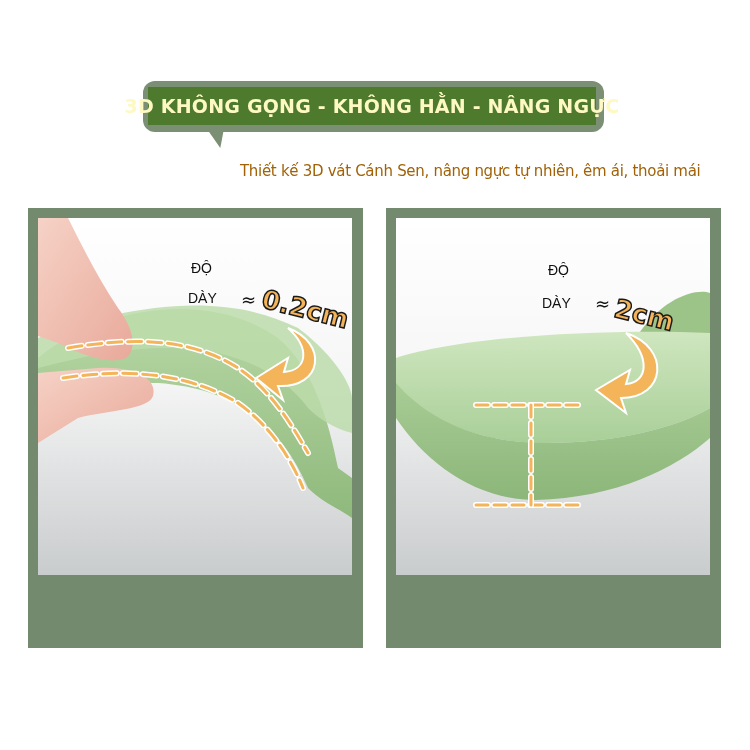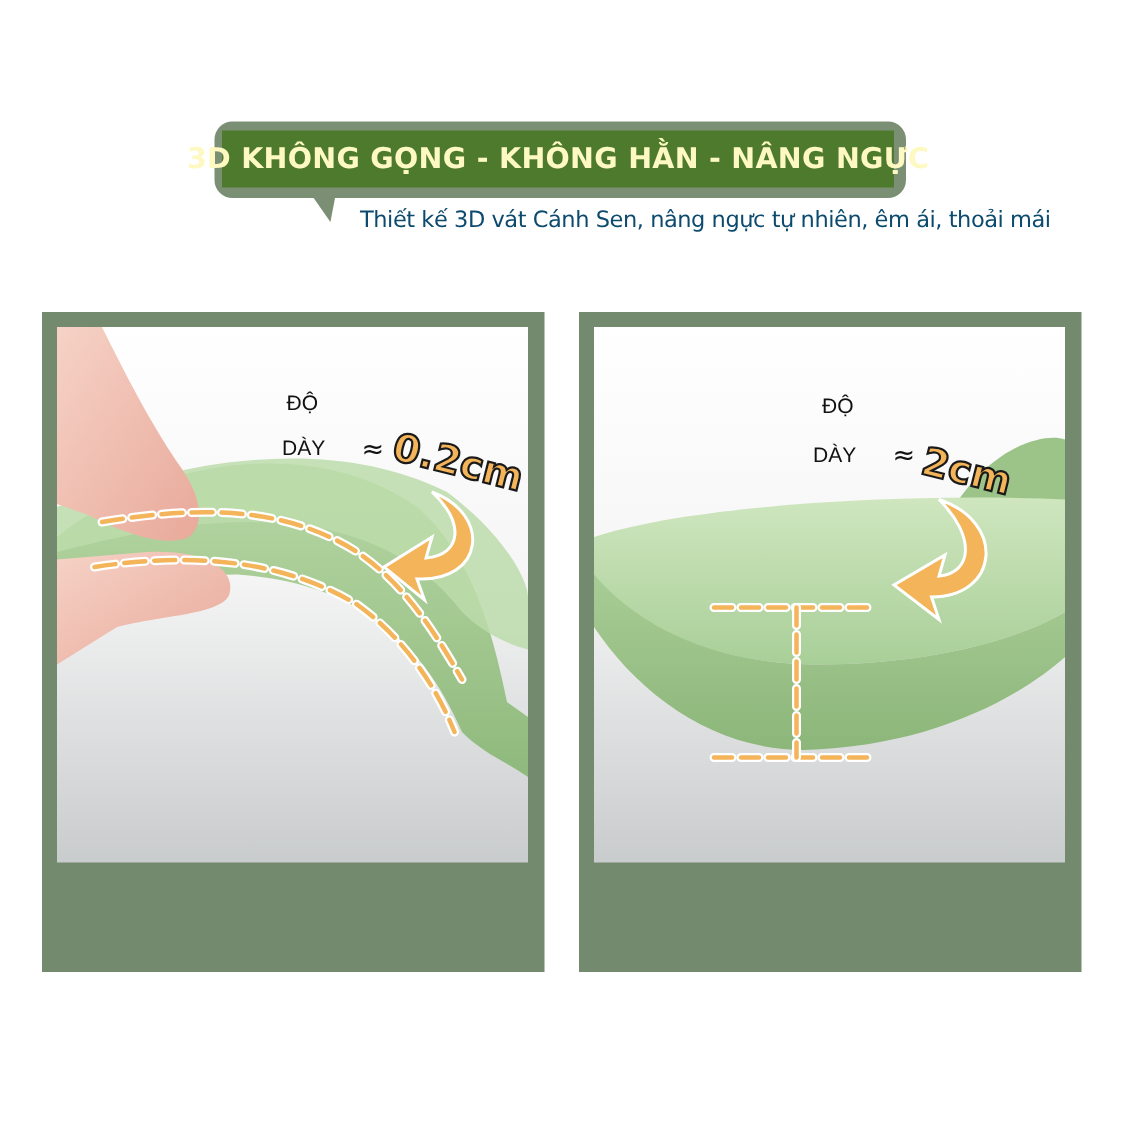--- a/index.html
+++ b/index.html
@@ -18,21 +18,21 @@
     .banner-title {
       color:#fef9c3; font-size:19px; font-weight:bold; letter-spacing:0.2px; white-space:nowrap;
       font-family: "DejaVu Sans", sans-serif;
     }
     .banner-tail {
       position:absolute; left:68px; top:49px; width:0; height:0;
       border-left:6px solid transparent; border-right:10px solid transparent;
       border-top:18px solid #7a8f73; transform:skewX(20deg);
     }
     .subtitle {
-      position:absolute; left:240px; top:137px; font-size:15px; color:#0c4a6e;
+      position:absolute; left:240px; top:162px; font-size:15px; color:#a16207;
       font-family: "DejaVu Sans", sans-serif; white-space:nowrap; letter-spacing:-0.3px;
     }
     .panel {
       position:absolute; top:208px; width:335px; height:440px; background:#738a6f;
     }
     .panel.left { left:28px; }
     .panel.right { left:386px; }
     .photo {
       position:absolute; left:10px; top:10px; width:314px; height:357px; overflow:hidden;
       background:linear-gradient(180deg,#ffffff 0%,#f6f6f6 45%,#c9cccd 100%);

